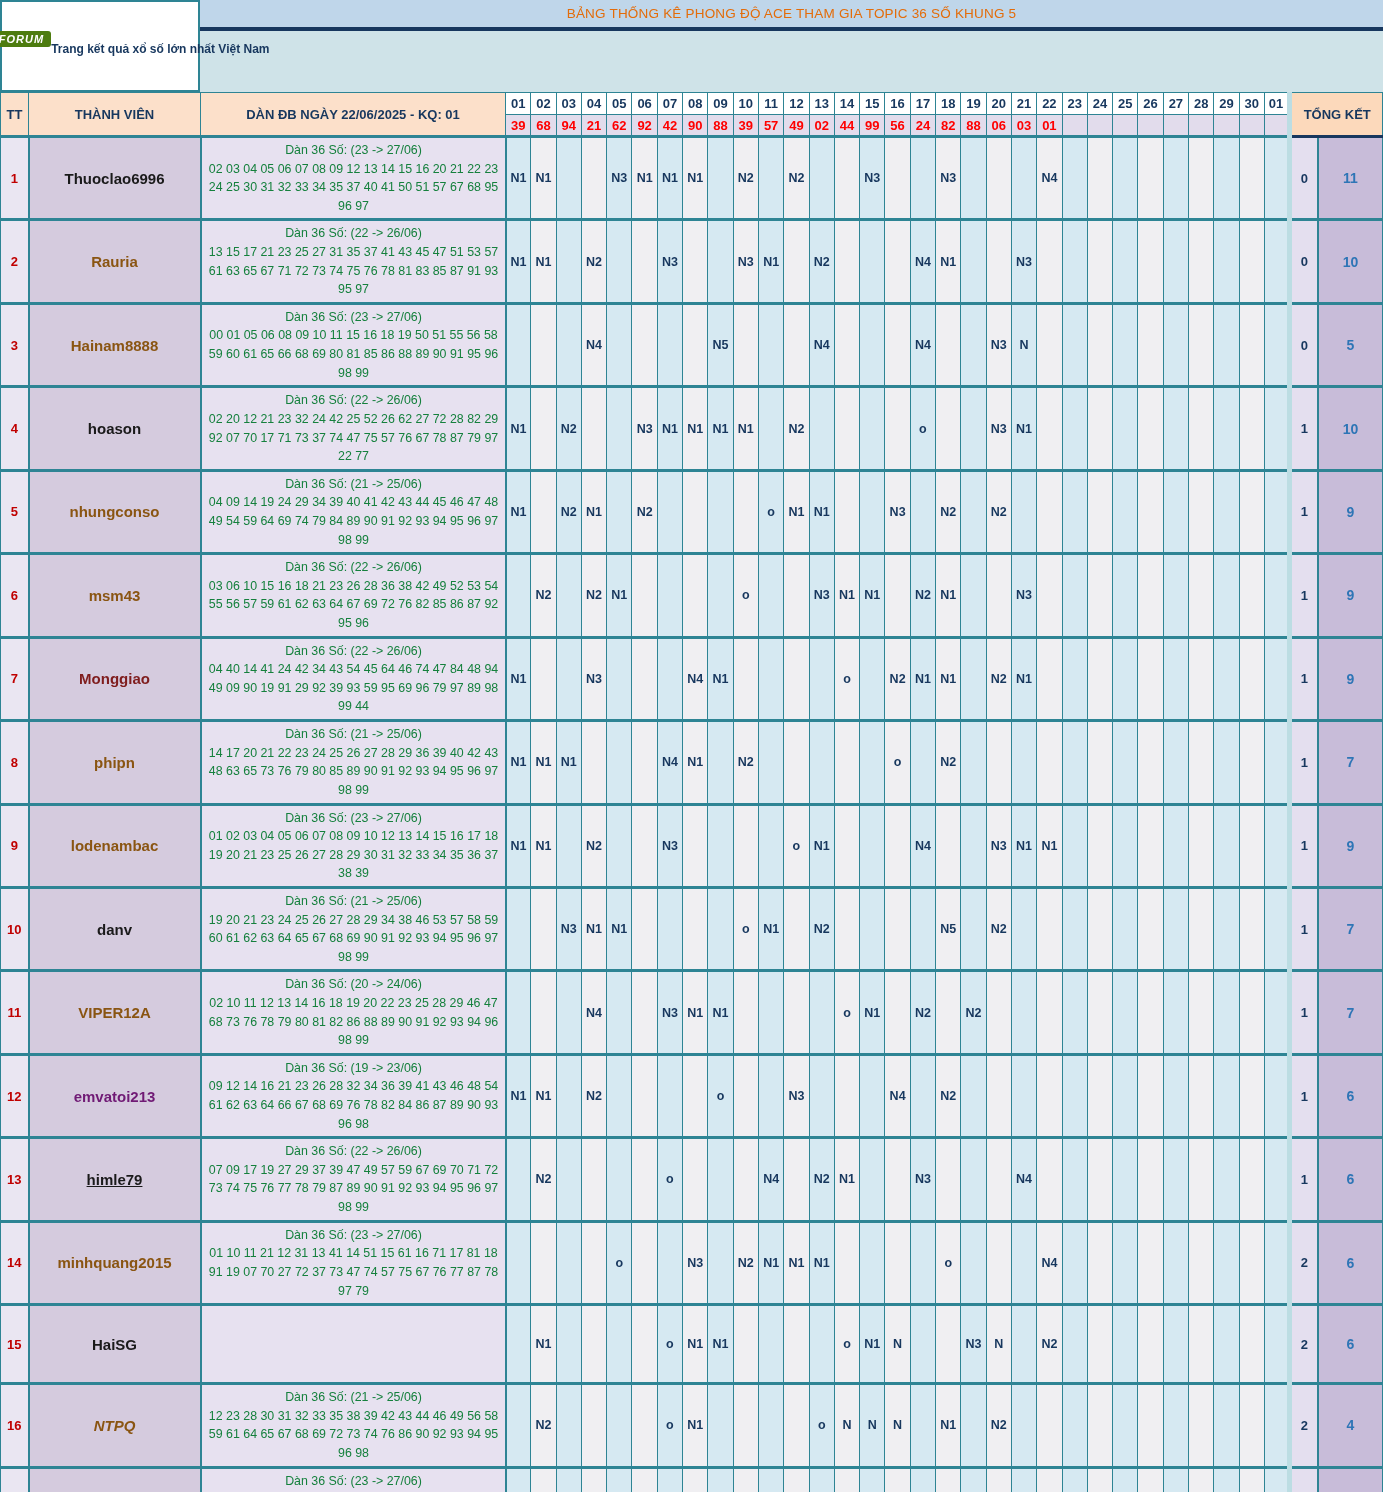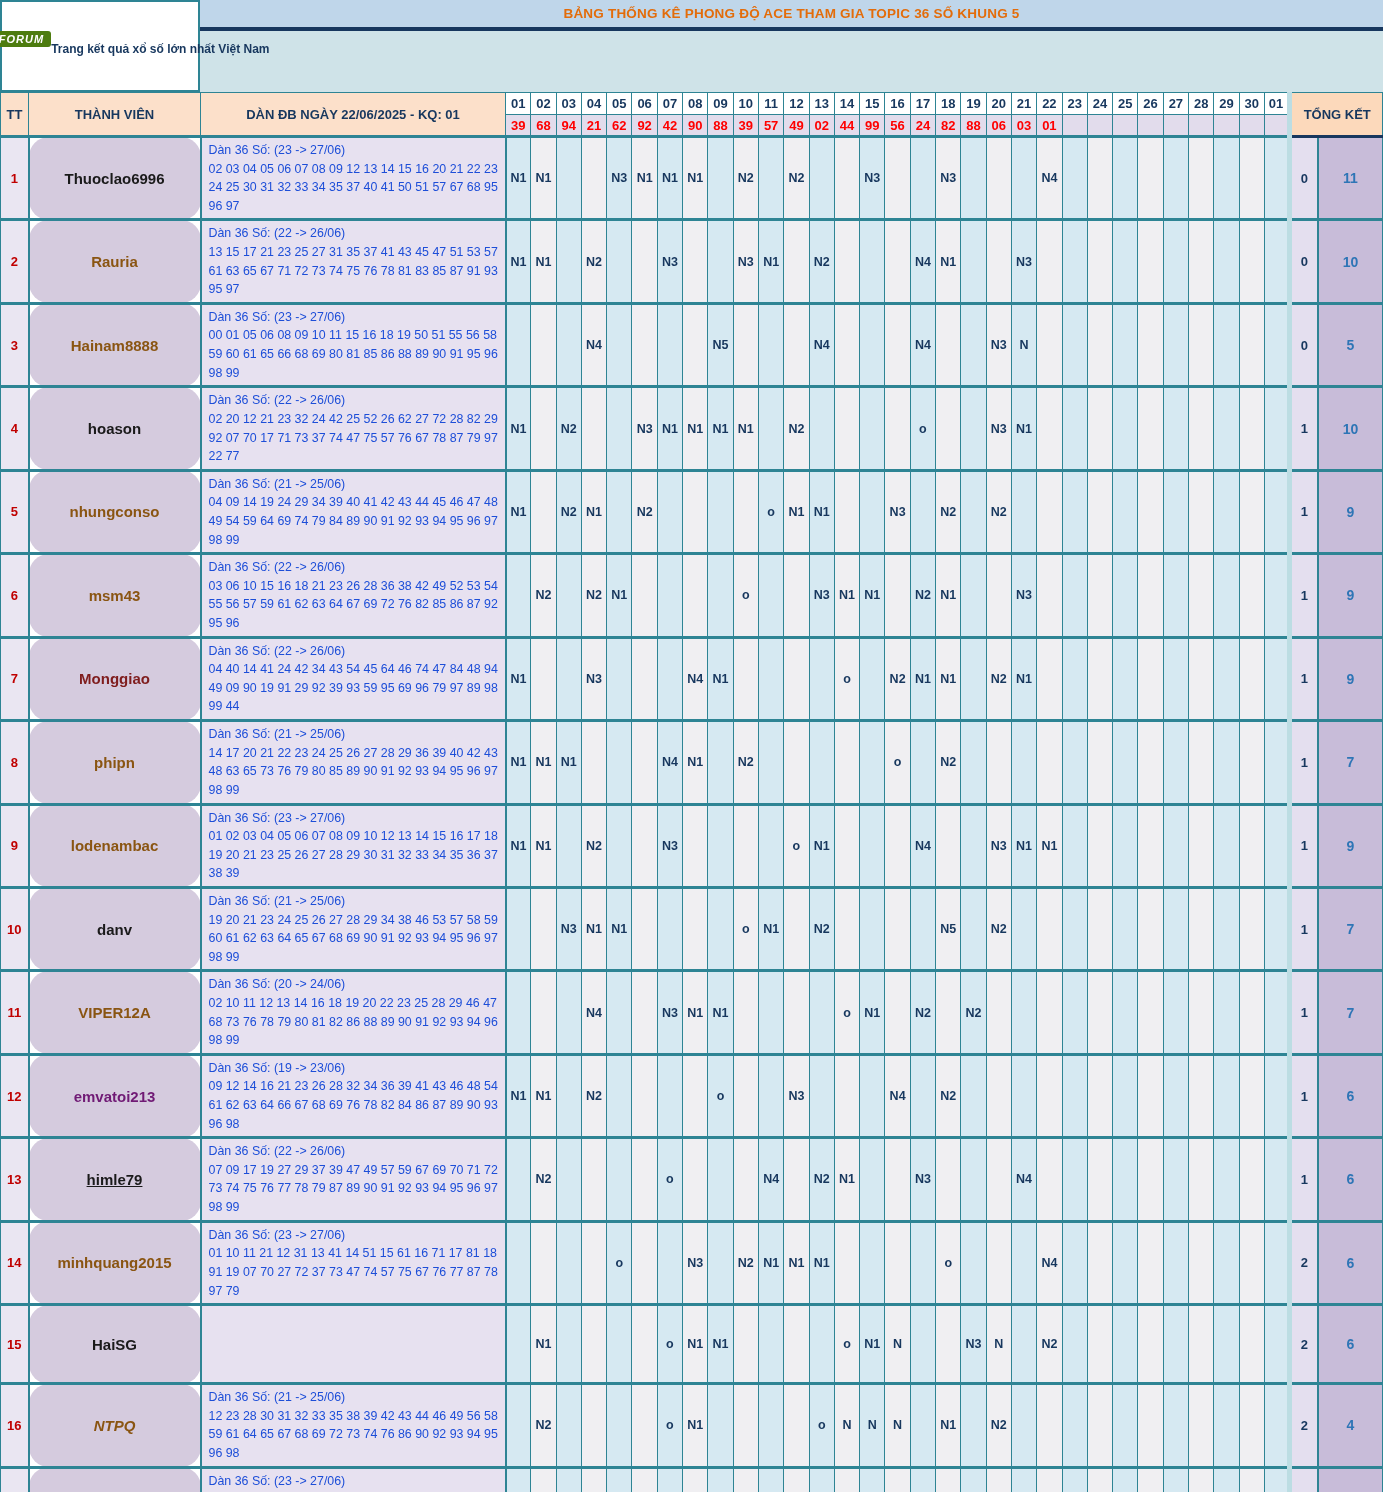--- a/index.html
+++ b/index.html
@@ -30,21 +30,21 @@
     font-size:11px;padding:2px 7px;border-radius:3px;margin-left:8px;margin-top:-2px;
     letter-spacing:1px;
   }
   .tagline{
     color:#17375e;font-weight:bold;font-size:12px;margin-top:6px;white-space:nowrap;
   }
   .top-right{width:1183px;display:flex;flex-direction:column;}
   .topic-bar{
     height:27px;background:#bfd6ea;border-bottom:4px solid #17375e;
     display:flex;align-items:center;justify-content:center;
-    color:#e36c0a;font-weight:bold;font-size:13.5px;letter-spacing:.2px;
+    color:#e36c0a;font-weight:normal;font-size:13.5px;letter-spacing:.2px;
   }
   .month-bar{
     flex:1;background:#e2dcec;
     display:flex;align-items:center;justify-content:center;
     color:#17375e;font-weight:bold;font-size:29px;letter-spacing:.5px;
   }
   
   table{
     width:1383px;table-layout:fixed;border-collapse:collapse;
     background:#fff;
@@ -65,25 +65,25 @@
   }
   tbody td{border:1px solid #2e8494;}
   tbody tr{border-top:3px solid #2e8494;}
   tbody tr td{height:79px;}
   td.tt{
     background:#eae6f2;color:#c00000;font-weight:bold;font-size:13px;text-align:center;
     border-right:2px solid #2e8494;
   }
   td.member{
     background:#d5cbde;text-align:center;font-weight:bold;font-size:15px;
-    border-right:2px solid #2e8494;border-left:2px solid #2e8494;border-radius:20px;
+    border-right:2px solid #2e8494;border-left:2px solid #2e8494;
   }
   td.dan{
-    background:#e7e1f0;color:#1d4ed8;font-size:12.4px;line-height:1.5;
-    padding:3px 6px 3px 7px;vertical-align:top;text-align:left;
+    background:#e7e1f0;color:#15803d;font-size:12.4px;line-height:1.5;
+    padding:3px 6px 3px 7px;vertical-align:top;text-align:center;
     border-right:2px solid #2e8494;border-left:2px solid #2e8494;
   }
   td.mark{
     text-align:center;color:#17375e;font-weight:bold;font-size:12.5px;padding:0;
   }
   td.mark.codd{background:#d6e9f2;}
   td.mark.ceven{background:#f0eff2;}
   td.tot1{
     background:#e4dfef;color:#17375e;font-weight:bold;font-size:13px;text-align:center;
     border-left:5px solid #bcdde3;

